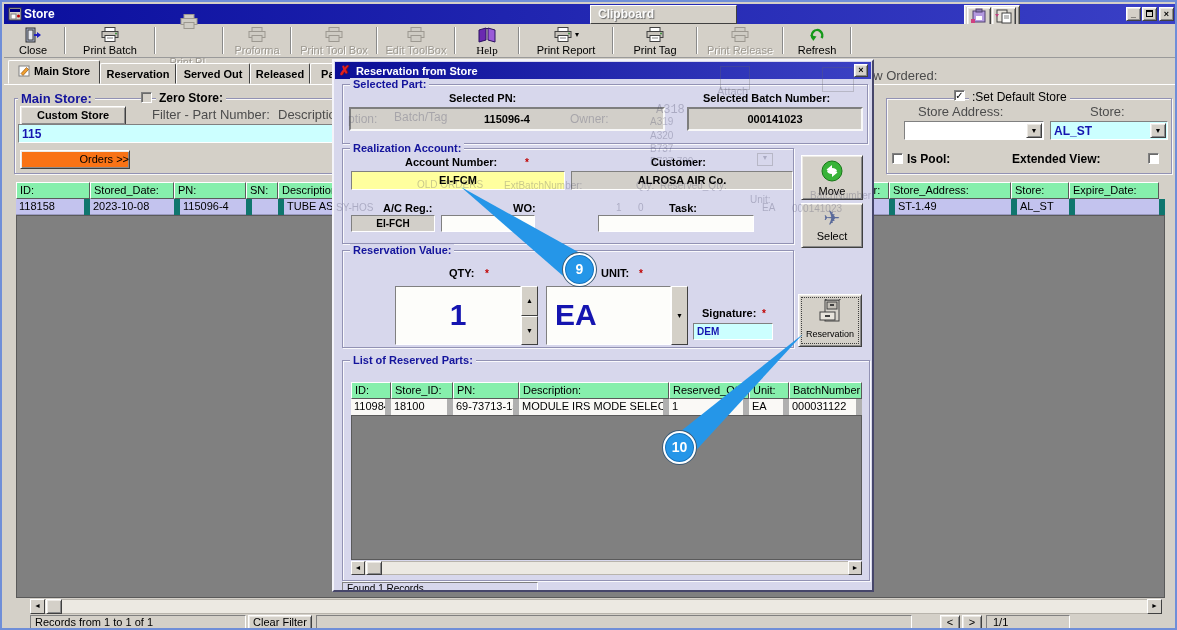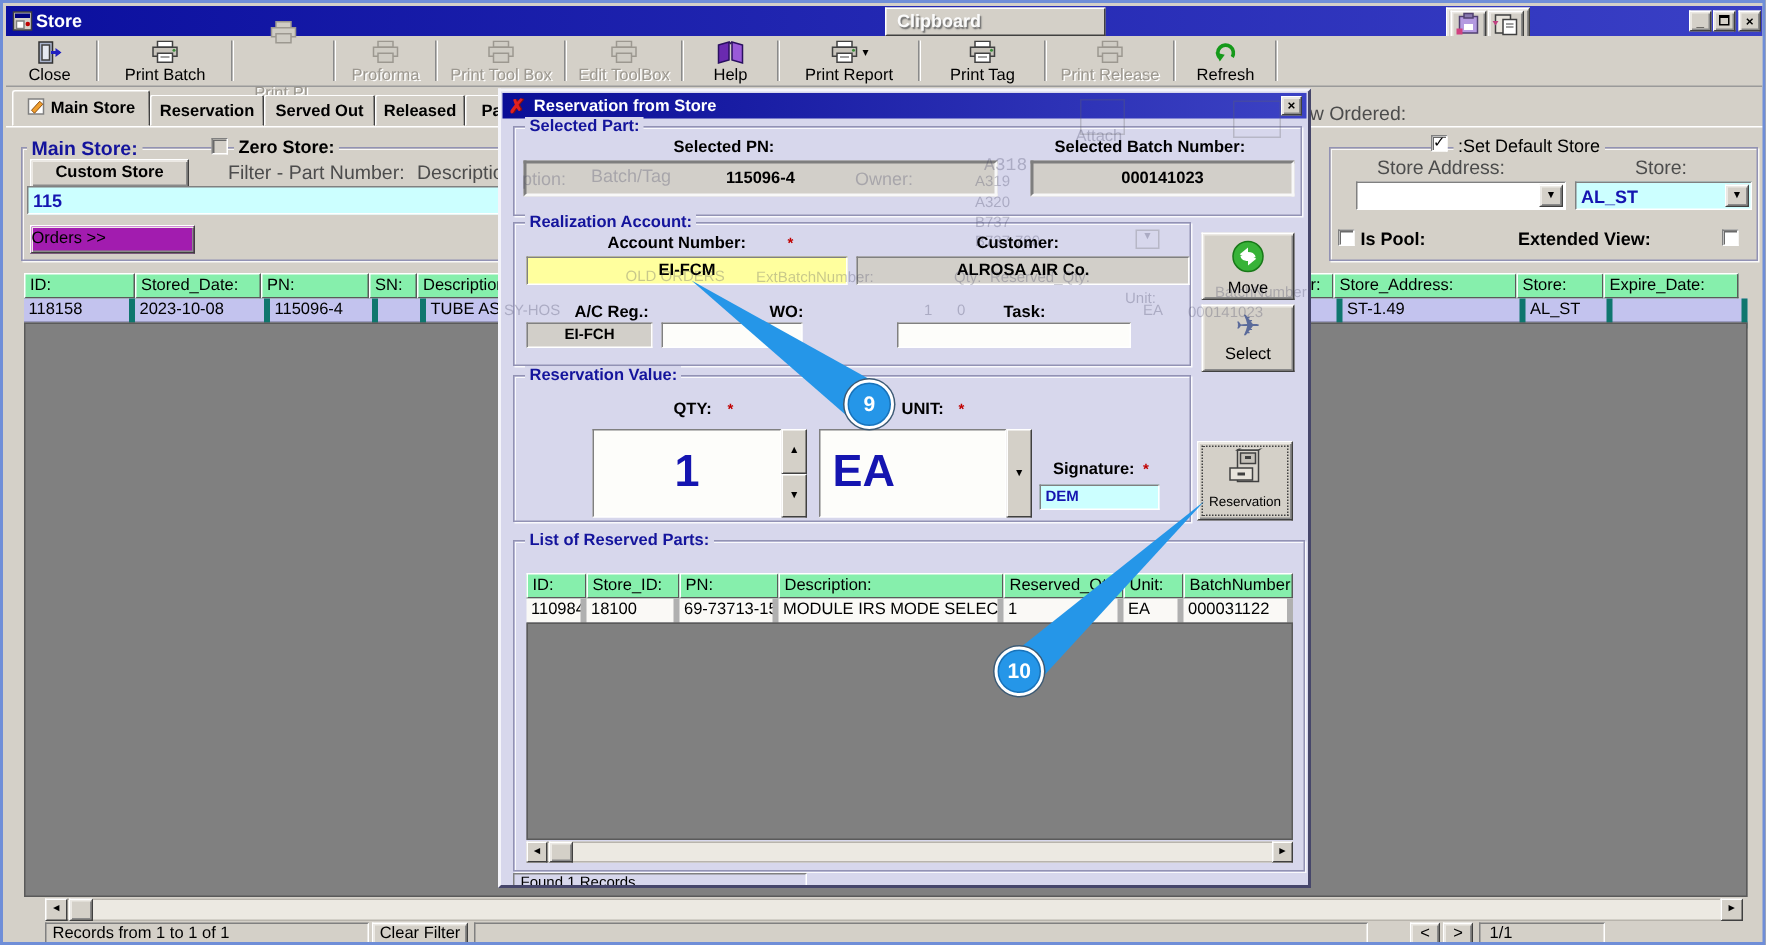--- a/index.html
+++ b/index.html
@@ -38,21 +38,21 @@
     border-color:#fff #404040 #d4d0c8 #fff;border-radius:2px 2px 0 0;
     text-align:center;font-weight:bold;padding-top:4px;}
   .tab.active{top:58px;height:24px;z-index:2;}
   .panel-top{left:2px;top:82px;width:1171px;height:1px;background:#fff;}
   .lbl13{font-size:13px;color:#4c4c4c;}
   .cb{width:11px;height:11px;background:#fff;border:1px solid;border-color:#808080 #fff #fff #808080;
      box-shadow:inset 1px 1px 0 #6a6a6a;font-size:10px;line-height:10px;text-align:center;color:#000;}
   
   .hcell{float:left;height:17px;background:#86efac;border:1px solid;border-color:#fff #5a5a5a #5a5a5a #fff;
      padding:1px 3px;overflow:hidden;white-space:nowrap;}
-  .rcell{float:left;height:20px;border-right:4px solid #0f766e;padding:1px 3px;overflow:hidden;white-space:nowrap;}
+  .rcell{float:left;height:20px;border-right:6px solid #0f766e;padding:1px 3px;overflow:hidden;white-space:nowrap;}
   .scrolltrack{background:#ece9e2;border:1px solid #b8b4ac;}
   .sbbtn{background:#d4d0c8;border:1px solid;border-color:#fff #404040 #404040 #fff;
      font-size:7px;text-align:center;line-height:12px;}
   
   .dialog{left:330px;top:57px;width:542px;height:533px;background:#d7d7ec;z-index:10;
      border:2px solid;border-color:#f4f4fa #46466a #46466a #f4f4fa;overflow:hidden;}
   .dtitle{left:1px;top:1px;width:536px;height:17px;background:linear-gradient(90deg,#0a0d96,#3c42c4);
      display:flex;align-items:center;color:#fff;font-weight:bold;}
   .dfield{background:#d2cfc9;text-align:center;font-weight:bold;line-height:19px;}
   .blbl{font-weight:bold;color:#000;}
@@ -167,21 +167,21 @@
       <span class="ticon">
           <svg width="20" height="16">
             <rect x="5" y="0.5" width="10" height="4" fill="#fff" stroke="#404040"></rect>
             <rect x="2" y="4.5" width="16" height="6" fill="#c8c4bc" stroke="#404040"></rect>
             <rect x="5" y="8.5" width="10" height="6" fill="#fff" stroke="#404040"></rect>
           </svg>
         </span>
       <span>Edit ToolBox</span>
     </div>
       <div class="tsep"></div>
-    <div class="tbtn" style="width:58px;">
+    <div class="tbtn" style="width:58px;font-family:Liberation Serif, serif;">
       <span class="ticon">
           <svg width="20" height="16">
             <path d="M2 3 L9 1 L9 13 L2 15 Z" fill="#6a2ab0" stroke="#2a1060"></path>
             <path d="M18 3 L11 1 L11 13 L18 15 Z" fill="#9a5ad8" stroke="#2a1060"></path>
             <path d="M9 1 L10 2 L11 1" fill="none" stroke="#2a1060"></path>
           </svg>
         </span>
       <span>Help</span>
     </div>
       <div class="tsep"></div>
@@ -266,21 +266,21 @@
   <span class="abs lbl13" style="left:916px;top:102px;">Store Address:</span>
   <span class="abs lbl13" style="left:1088px;top:102px;">Store:</span>
   <div class="abs sunk" style="left:902px;top:119px;width:140px;height:19px;">
     <span class="abs btn3d" style="right:1px;top:1px;width:16px;height:15px;font-size:7px;text-align:center;line-height:14px;">▼</span>
   </div>
   <div class="abs sunk" style="left:1048px;top:119px;width:118px;height:19px;background:#ccffff;">
     <span style="position:absolute;left:3px;top:2px;color:#1515b0;font-weight:bold;font-size:12px;">AL_ST</span>
     <span class="abs btn3d" style="right:1px;top:1px;width:16px;height:15px;font-size:7px;text-align:center;line-height:14px;">▼</span>
   </div>
 
-  <div class="abs btn3d" style="left:18px;top:148px;width:110px;height:19px;background:#a21caf;text-align:left;line-height:17px;">Orders &gt;&gt;</div>
+  <div class="abs btn3d" style="left:18px;top:148px;width:110px;height:19px;background:#f97316;text-align:right;line-height:17px;">Orders &gt;&gt;</div>
   <span class="abs cb" style="left:890px;top:151px;"></span>
   <span class="abs" style="left:905px;top:150px;font-weight:bold;font-size:12px;">Is Pool:</span>
   <span class="abs" style="left:1010px;top:150px;font-weight:bold;font-size:12px;">Extended View:</span>
   <span class="abs cb" style="left:1146px;top:151px;"></span>
 
   <div class="abs" style="left:14px;top:180px;width:1149px;height:17px;">
     <div class="hcell" style="width:74px;">ID:</div>
     <div class="hcell" style="width:84px;">Stored_Date:</div>
     <div class="hcell" style="width:72px;">PN:</div>
     <div class="hcell" style="width:32px;">SN:</div>

